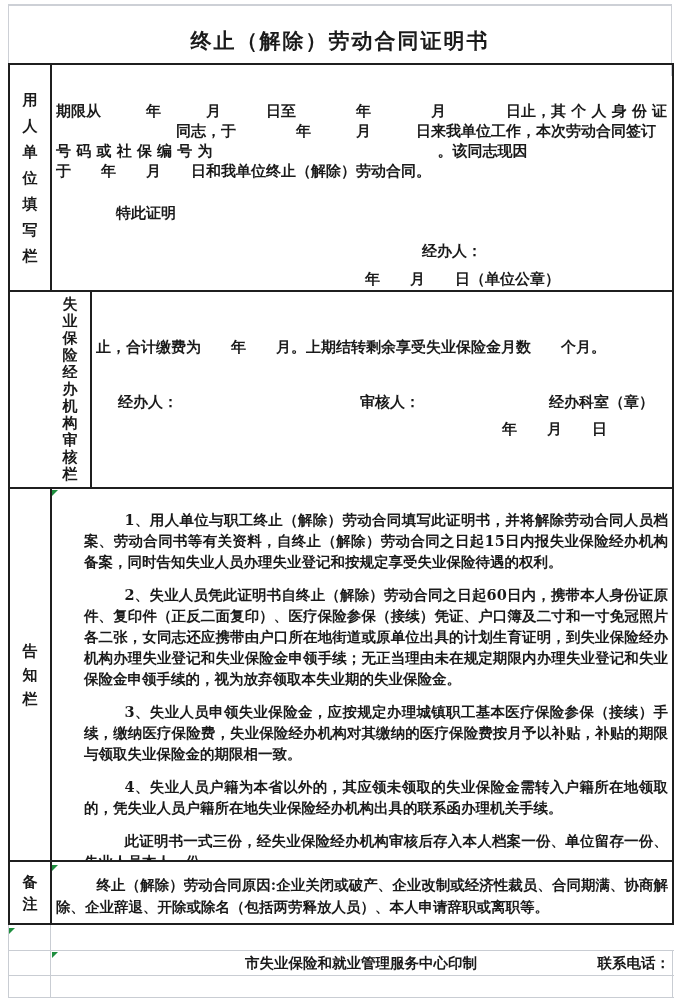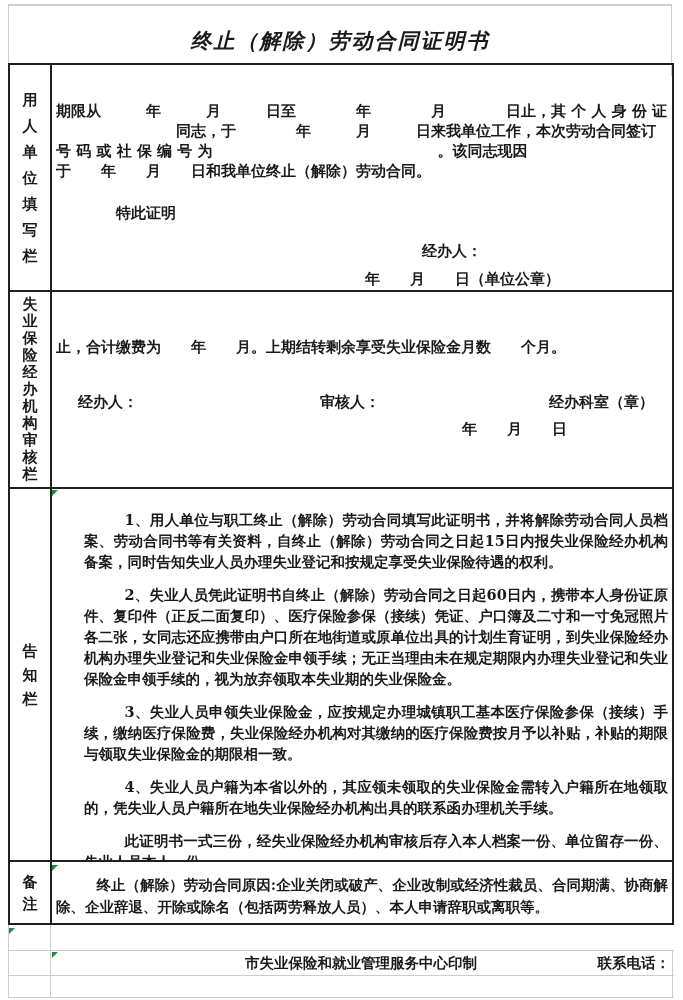--- a/index.html
+++ b/index.html
@@ -1,28 +1,28 @@
 <!DOCTYPE html>
 <html><head>
 <meta charset="utf-8">
 <style>
   html,body{margin:0;padding:0;background:#fff;}
   .page{position:relative;width:683px;height:1000px;background:#ffffff;overflow:hidden;
         font-family:"DejaVu Serif", serif;color:#1a1a1a;font-weight:700;}
   
   .title-box{position:absolute;left:8px;top:4px;width:664px;height:72px;box-sizing:border-box;
              border-top:2px solid #cdd0d6;border-left:1px solid #cdd0d6;border-right:1px solid #cdd0d6;
-             display:flex;align-items:center;justify-content:center;font-style:italic;}
+             display:flex;align-items:center;justify-content:center;}
   .title-box h1{margin:0;font-size:21px;letter-spacing:2px;font-weight:700;}
   
   .form-table{position:absolute;left:8px;top:63px;width:666px;height:862px;box-sizing:border-box;
               border:2px solid #1f1f1f;display:flex;flex-direction:column;}
   .row{display:flex;box-sizing:border-box;border-bottom:2px solid #1f1f1f;overflow:hidden;}
   .row:last-child{border-bottom:none;flex:1;}
-  .row1{height:227px;} .row2{height:197px;} .row3{height:373px;}
+  .row1{height:227px;} .row2{height:197px;padding-left:40px;} .row3{height:373px;}
   .label-cell{width:42px;box-sizing:border-box;border-right:2px solid #1f1f1f;
               display:flex;align-items:center;justify-content:center;flex-shrink:0;}
   .vlabel{width:16px;word-break:break-all;text-align:center;font-size:15px;}
   .row1 .vlabel{line-height:26px;} .row2 .vlabel{line-height:17px;}
   .row3 .vlabel{line-height:24px;} .row4 .vlabel{line-height:22px;}
   .content-cell{position:relative;flex:1;box-sizing:border-box;padding:0 4px 0 4px;overflow:hidden;}
   .textline{white-space:pre;font-size:15px;line-height:20px;}
   .row1 .content-cell{padding-top:36px;}
   .attest{margin-top:22px;}
   .signoff-operator{margin-top:18px;padding-left:366px;}

